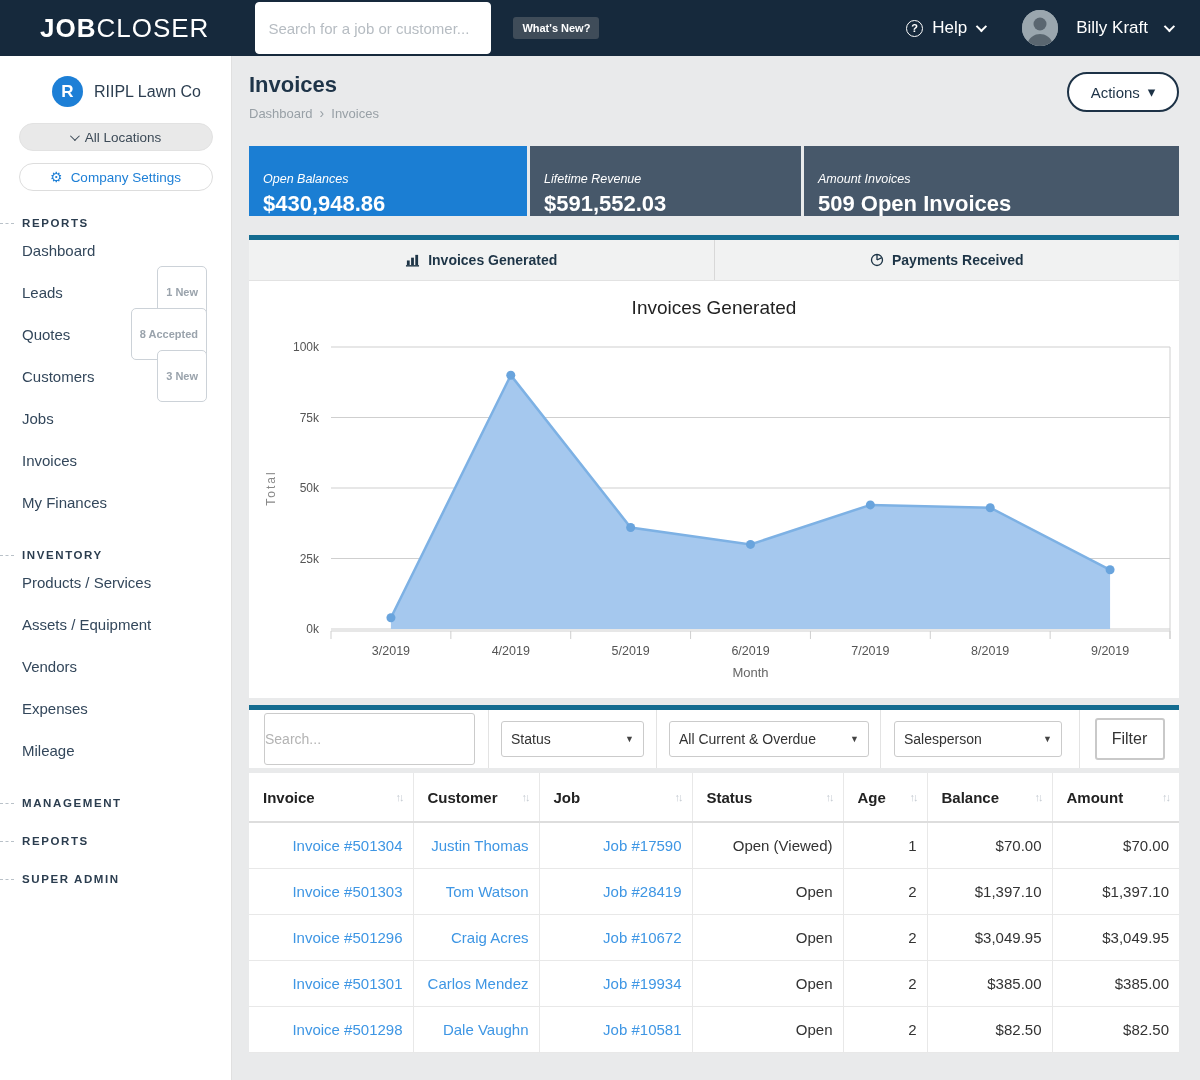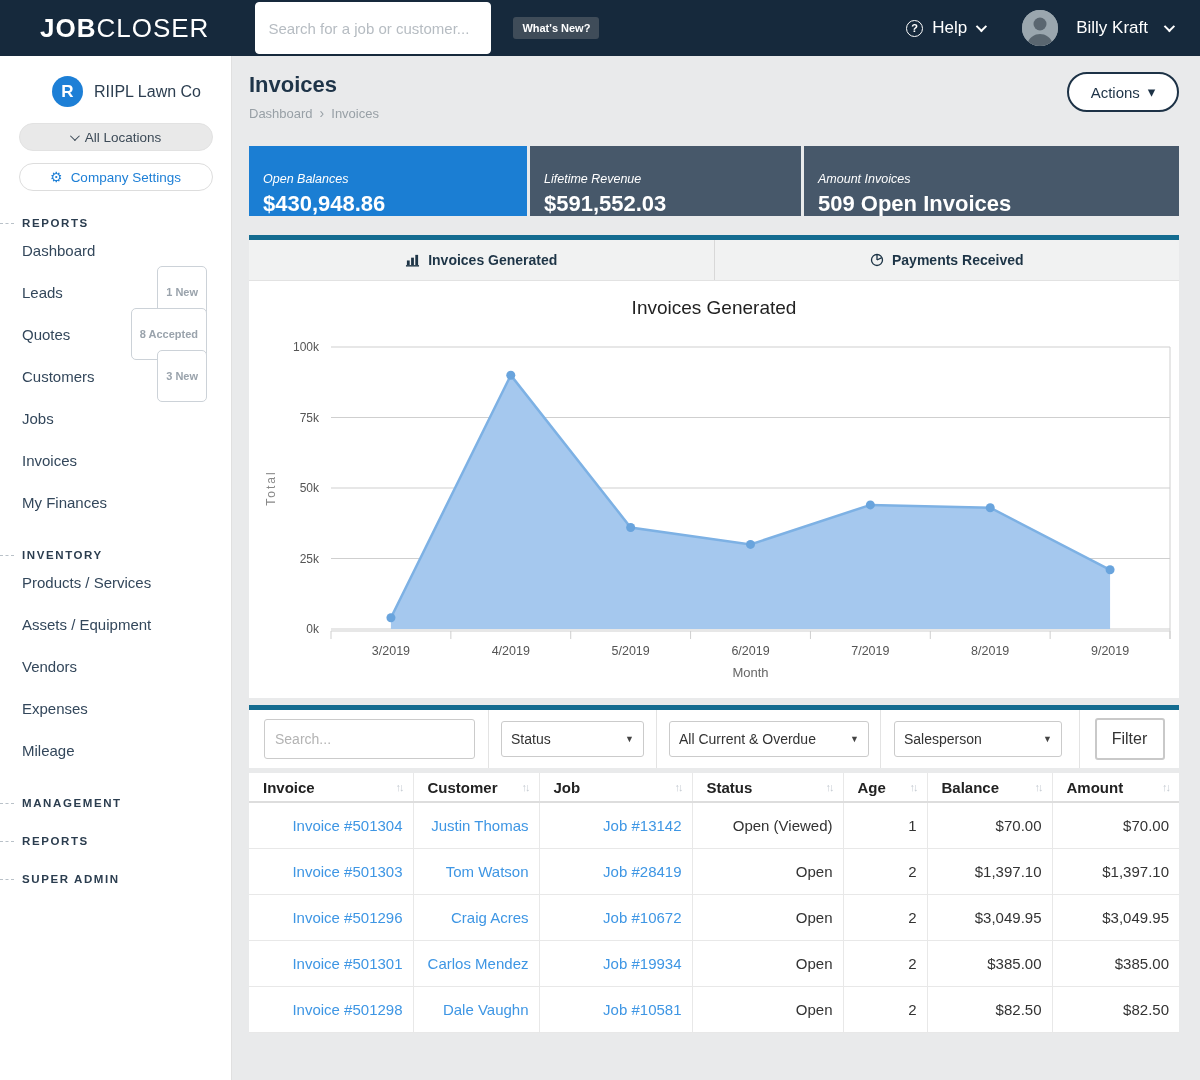--- a/index.html
+++ b/index.html
@@ -77,34 +77,34 @@
 
   
   .filter-card { margin-top:7px; border-top:5px solid #146c90; background:#fff; height:63px; display:flex; }
   .fseg { display:flex; align-items:center; }
   .fseg + .fseg { border-left:1px solid #e3e3e3; }
   .fseg-search { width:239px; padding-left:15px; }
   .fseg-status { width:168px; padding-left:12px; }
   .fseg-current { width:224px; padding-left:12px; }
   .fseg-sales { width:199px; padding-left:13px; }
   .fseg-btn { flex:1; justify-content:center; }
-  .f-input { width:211px; height:40px; border:1px solid #cbcbcb; border-radius:3px; padding:0 10px;
+  .f-input { width:211px; height:52px; border:1px solid #cbcbcb; border-radius:3px; padding:0 0;
     font-size:14px; color:#333; outline:none; }
   .f-input::placeholder { color:#b3b3b3; }
   .f-select { height:36px; border:1px solid #cbcbcb; border-radius:3px; padding:0 9px; font-size:14px;
     color:#333; display:flex; align-items:center; justify-content:space-between; cursor:pointer; background:#fff; }
   .f-select .caret { font-size:9px; color:#444; margin-left:8px; }
   .sel-status { width:143px; } .sel-current { width:200px; } .sel-sales { width:168px; }
   .filter-btn { width:70px; height:42px; background:#fff; border:2px solid #c9c9c9; border-radius:3px;
     font-size:16px; color:#333; cursor:pointer; }
 
   
   .table-card { margin-top:5px; background:#fff; }
   table { width:100%; border-collapse:collapse; table-layout:fixed; }
-  th { height:29px; font-size:15px; color:#222; text-align:right; padding:0 10px 0 14px;
+  th { height:49px; font-size:15px; color:#222; text-align:right; padding:0 10px 0 14px;
     border-bottom:2px solid #ddd; cursor:pointer; }
   th .th-inner { display:flex; align-items:center; justify-content:space-between; }
   .sort { font-size:11px; color:#c5cbd2; letter-spacing:-2px; }
   td { height:46px; font-size:15px; color:#333; padding:0 10px 0 14px; border-bottom:1px solid #e8e8e8;text-align:right; }
   th + th, td + td { border-left:1px solid #e8e8e8; }
   .col-invoice{width:164px;} .col-customer{width:126px;} .col-job{width:153px;}
   .col-status{width:151px;} .col-age{width:84px;} .col-balance{width:125px;} .col-amount{width:127px;}
   .cell-link { color:#3e96e4; cursor:pointer; }
 </style>
 </head>
@@ -392,21 +392,21 @@
                   <span>Amount</span>
                   <span class="sort">↑↓</span>
                 </div>
               </th>
             </tr>
           </thead>
         <tbody id="table-body">
             <tr>
               <td><span class="cell-link">Invoice #501304</span></td>
               <td><span class="cell-link">Justin Thomas</span></td>
-              <td><span class="cell-link">Job #13142</span></td>
+              <td><span class="cell-link">Job #17590</span></td>
               <td>Open (Viewed)</td>
               <td>1</td>
               <td>$70.00</td>
               <td>$70.00</td>
             </tr>
             <tr>
               <td><span class="cell-link">Invoice #501303</span></td>
               <td><span class="cell-link">Tom Watson</span></td>
               <td><span class="cell-link">Job #28419</span></td>
               <td>Open</td>

